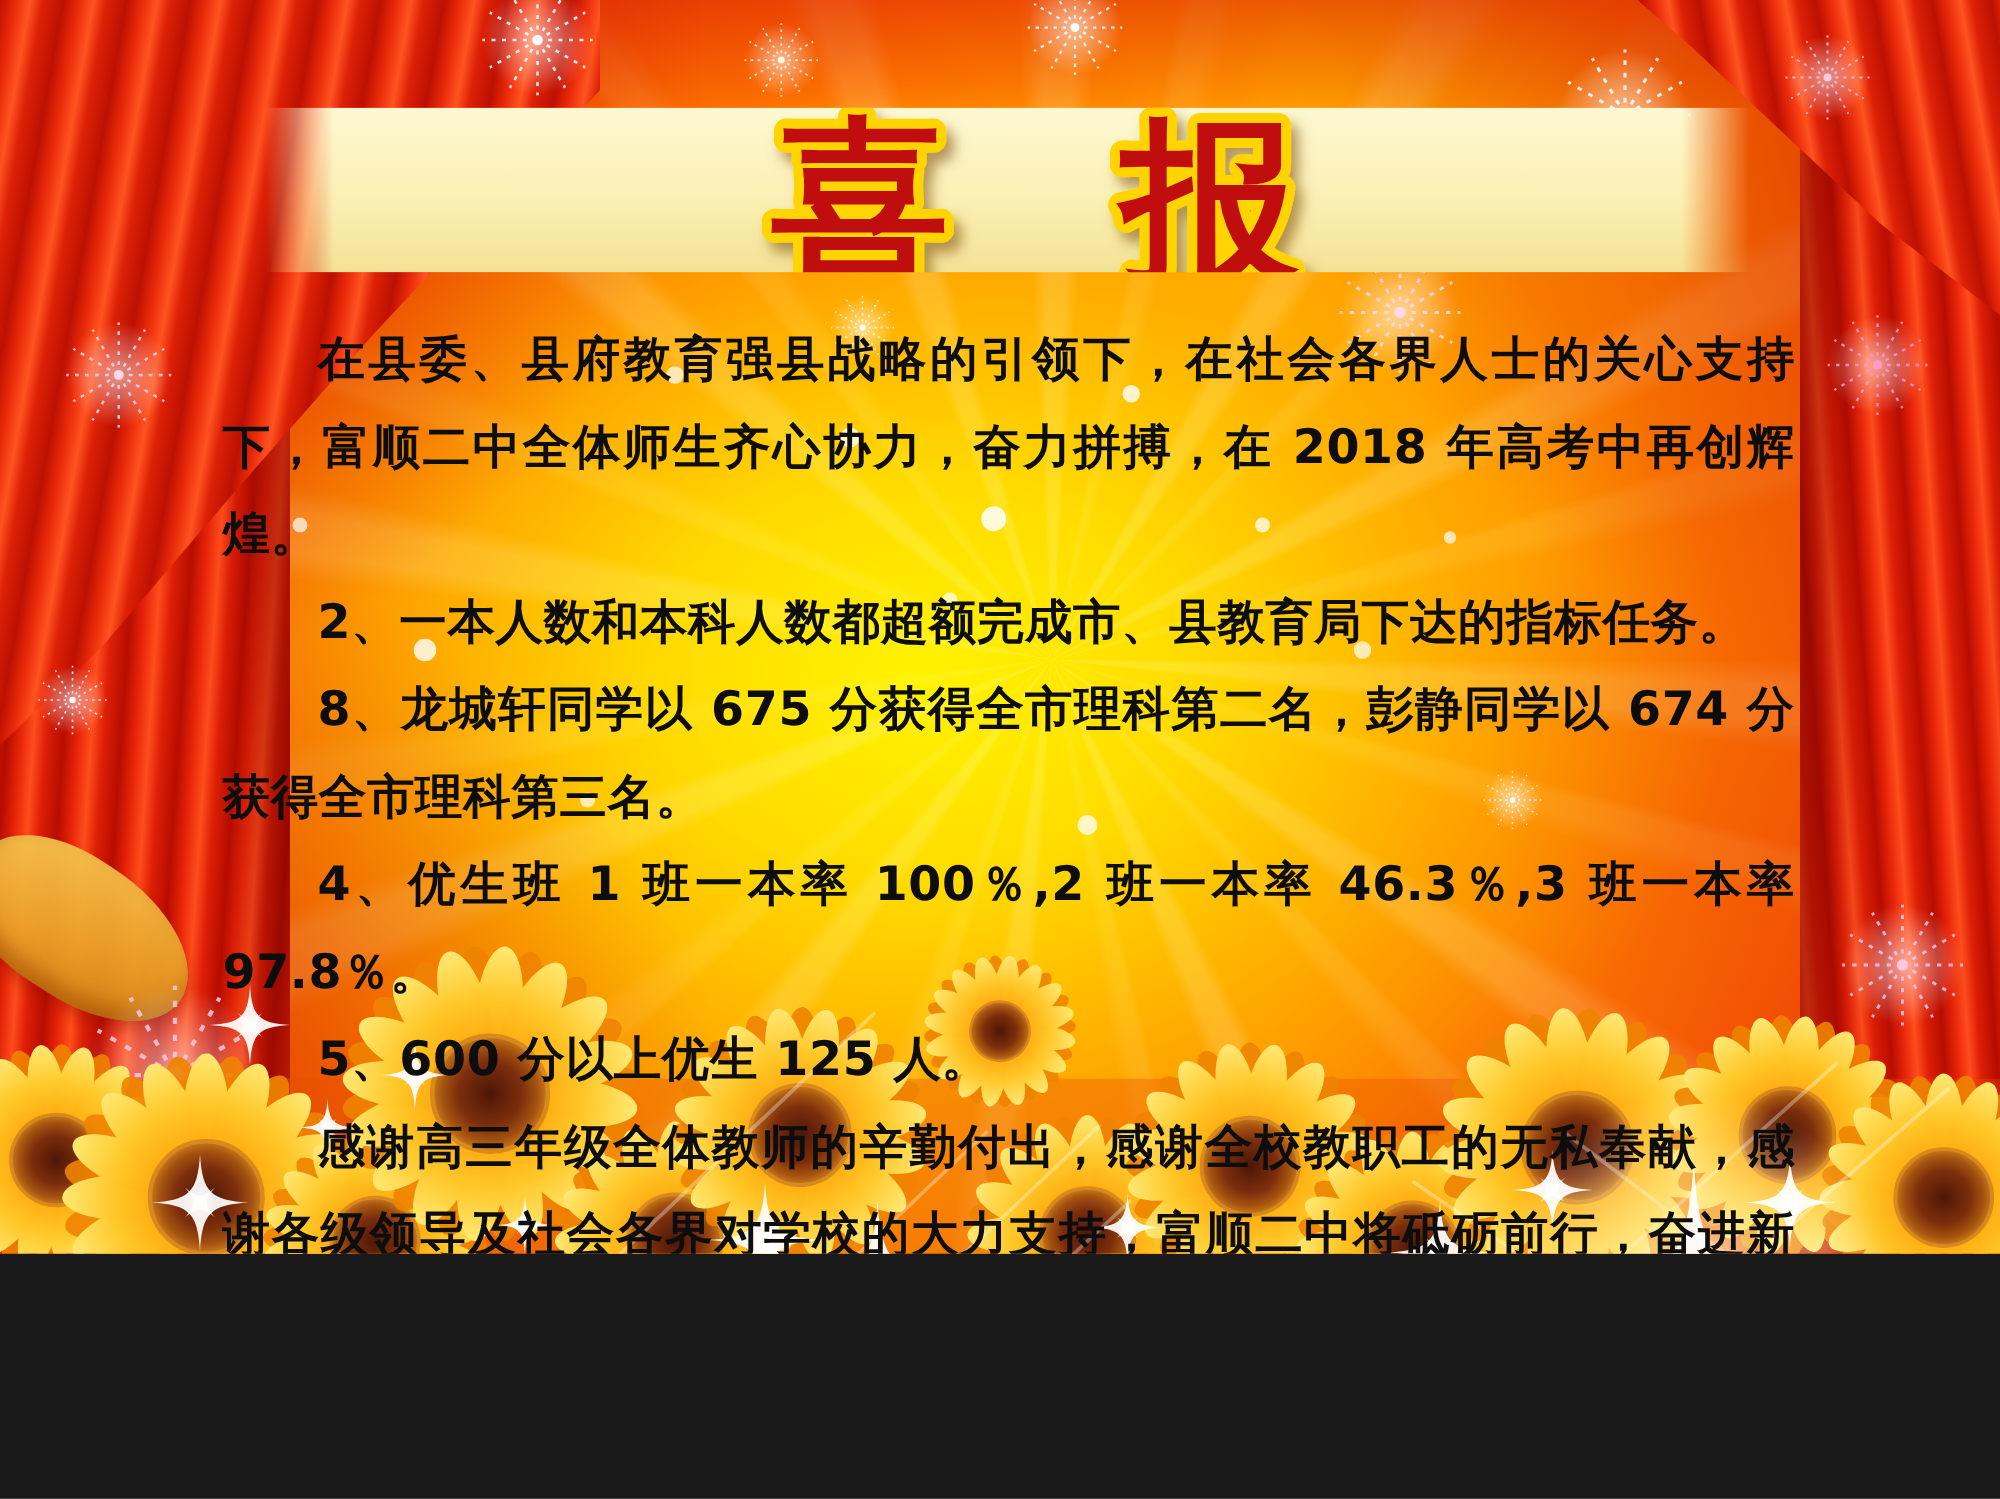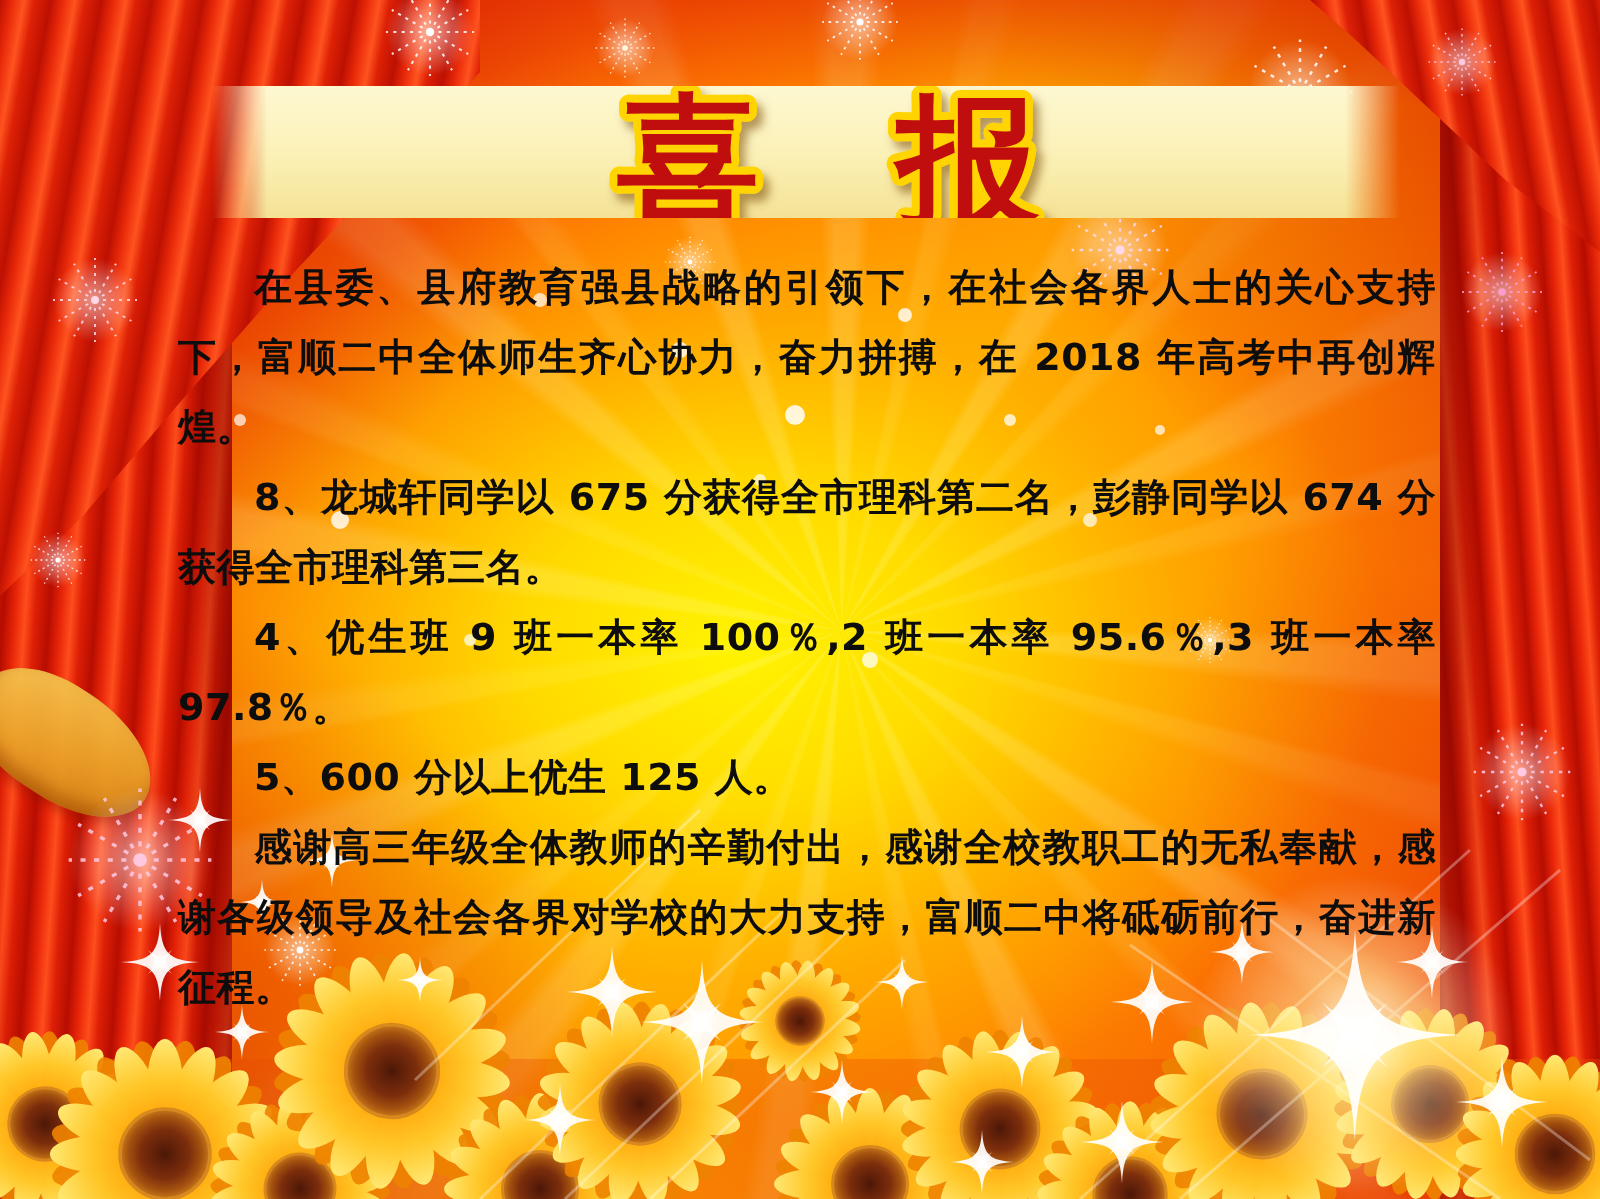--- a/index.html
+++ b/index.html
@@ -1,17 +1,17 @@
 <!DOCTYPE html>
 <html><head>
 <meta charset="utf-8">
 <style>
   html,body{margin:0;padding:0;background:#1a1a1a;}
   .poster{
-    position:relative;width:1600px;height:1199px;overflow:hidden;
+    position:relative;width:1600px;height:1003px;overflow:hidden;
     font-family:"DejaVu Sans","Liberation Sans",sans-serif;
   }
   
   .bg{
     position:absolute;inset:0;z-index:0;
     background:
       radial-gradient(ellipse 980px 720px at 46% 54%,
         rgba(255,246,0,.97) 0%, rgba(255,224,0,.92) 22%,
         rgba(255,176,0,.70) 46%, rgba(255,120,0,.32) 66%, rgba(255,70,0,0) 85%),
       linear-gradient(118deg,
@@ -282,19 +282,20 @@
           <feDropShadow dx="6" dy="8" stdDeviation="5" flood-color="#7a4a00" flood-opacity=".55"></feDropShadow>
         </filter>
       </defs>
       <text x="476" y="124" text-anchor="middle" font-size="142" font-weight="bold" fill="#c00d0d" stroke="#ffd405" stroke-width="16" paint-order="stroke" stroke-linejoin="round" filter="url(#tshadow)">喜</text>
       <text x="756" y="124" text-anchor="middle" font-size="142" font-weight="bold" fill="#c00d0d" stroke="#ffd405" stroke-width="16" paint-order="stroke" stroke-linejoin="round" filter="url(#tshadow)">报</text>
     </svg>
   </div>
 
   <div class="content">
     <p>在县委、县府教育强县战略的引领下，在社会各界人士的关心支持下，富顺二中全体师生齐心协力，奋力拼搏，在 2018 年高考中再创辉煌。</p>
+    <p>2、一本人数和本科人数都超额完成市、县教育局下达的指标任务。</p>
     <p>8、龙城轩同学以 675 分获得全市理科第二名，彭静同学以 674 分获得全市理科第三名。</p>
-    <p>4、优生班 9 班一本率 100％,2 班一本率 95.6％,3 班一本率 97.8％。</p>
+    <p>4、优生班 1 班一本率 100％,2 班一本率 46.3％,3 班一本率 97.8％。</p>
     <p>5、600 分以上优生 125 人。</p>
     <p>感谢高三年级全体教师的辛勤付出，感谢全校教职工的无私奉献，感谢各级领导及社会各界对学校的大力支持，富顺二中将砥砺前行，奋进新征程。</p>
   </div>
 
 </div>
 
 </body></html>

